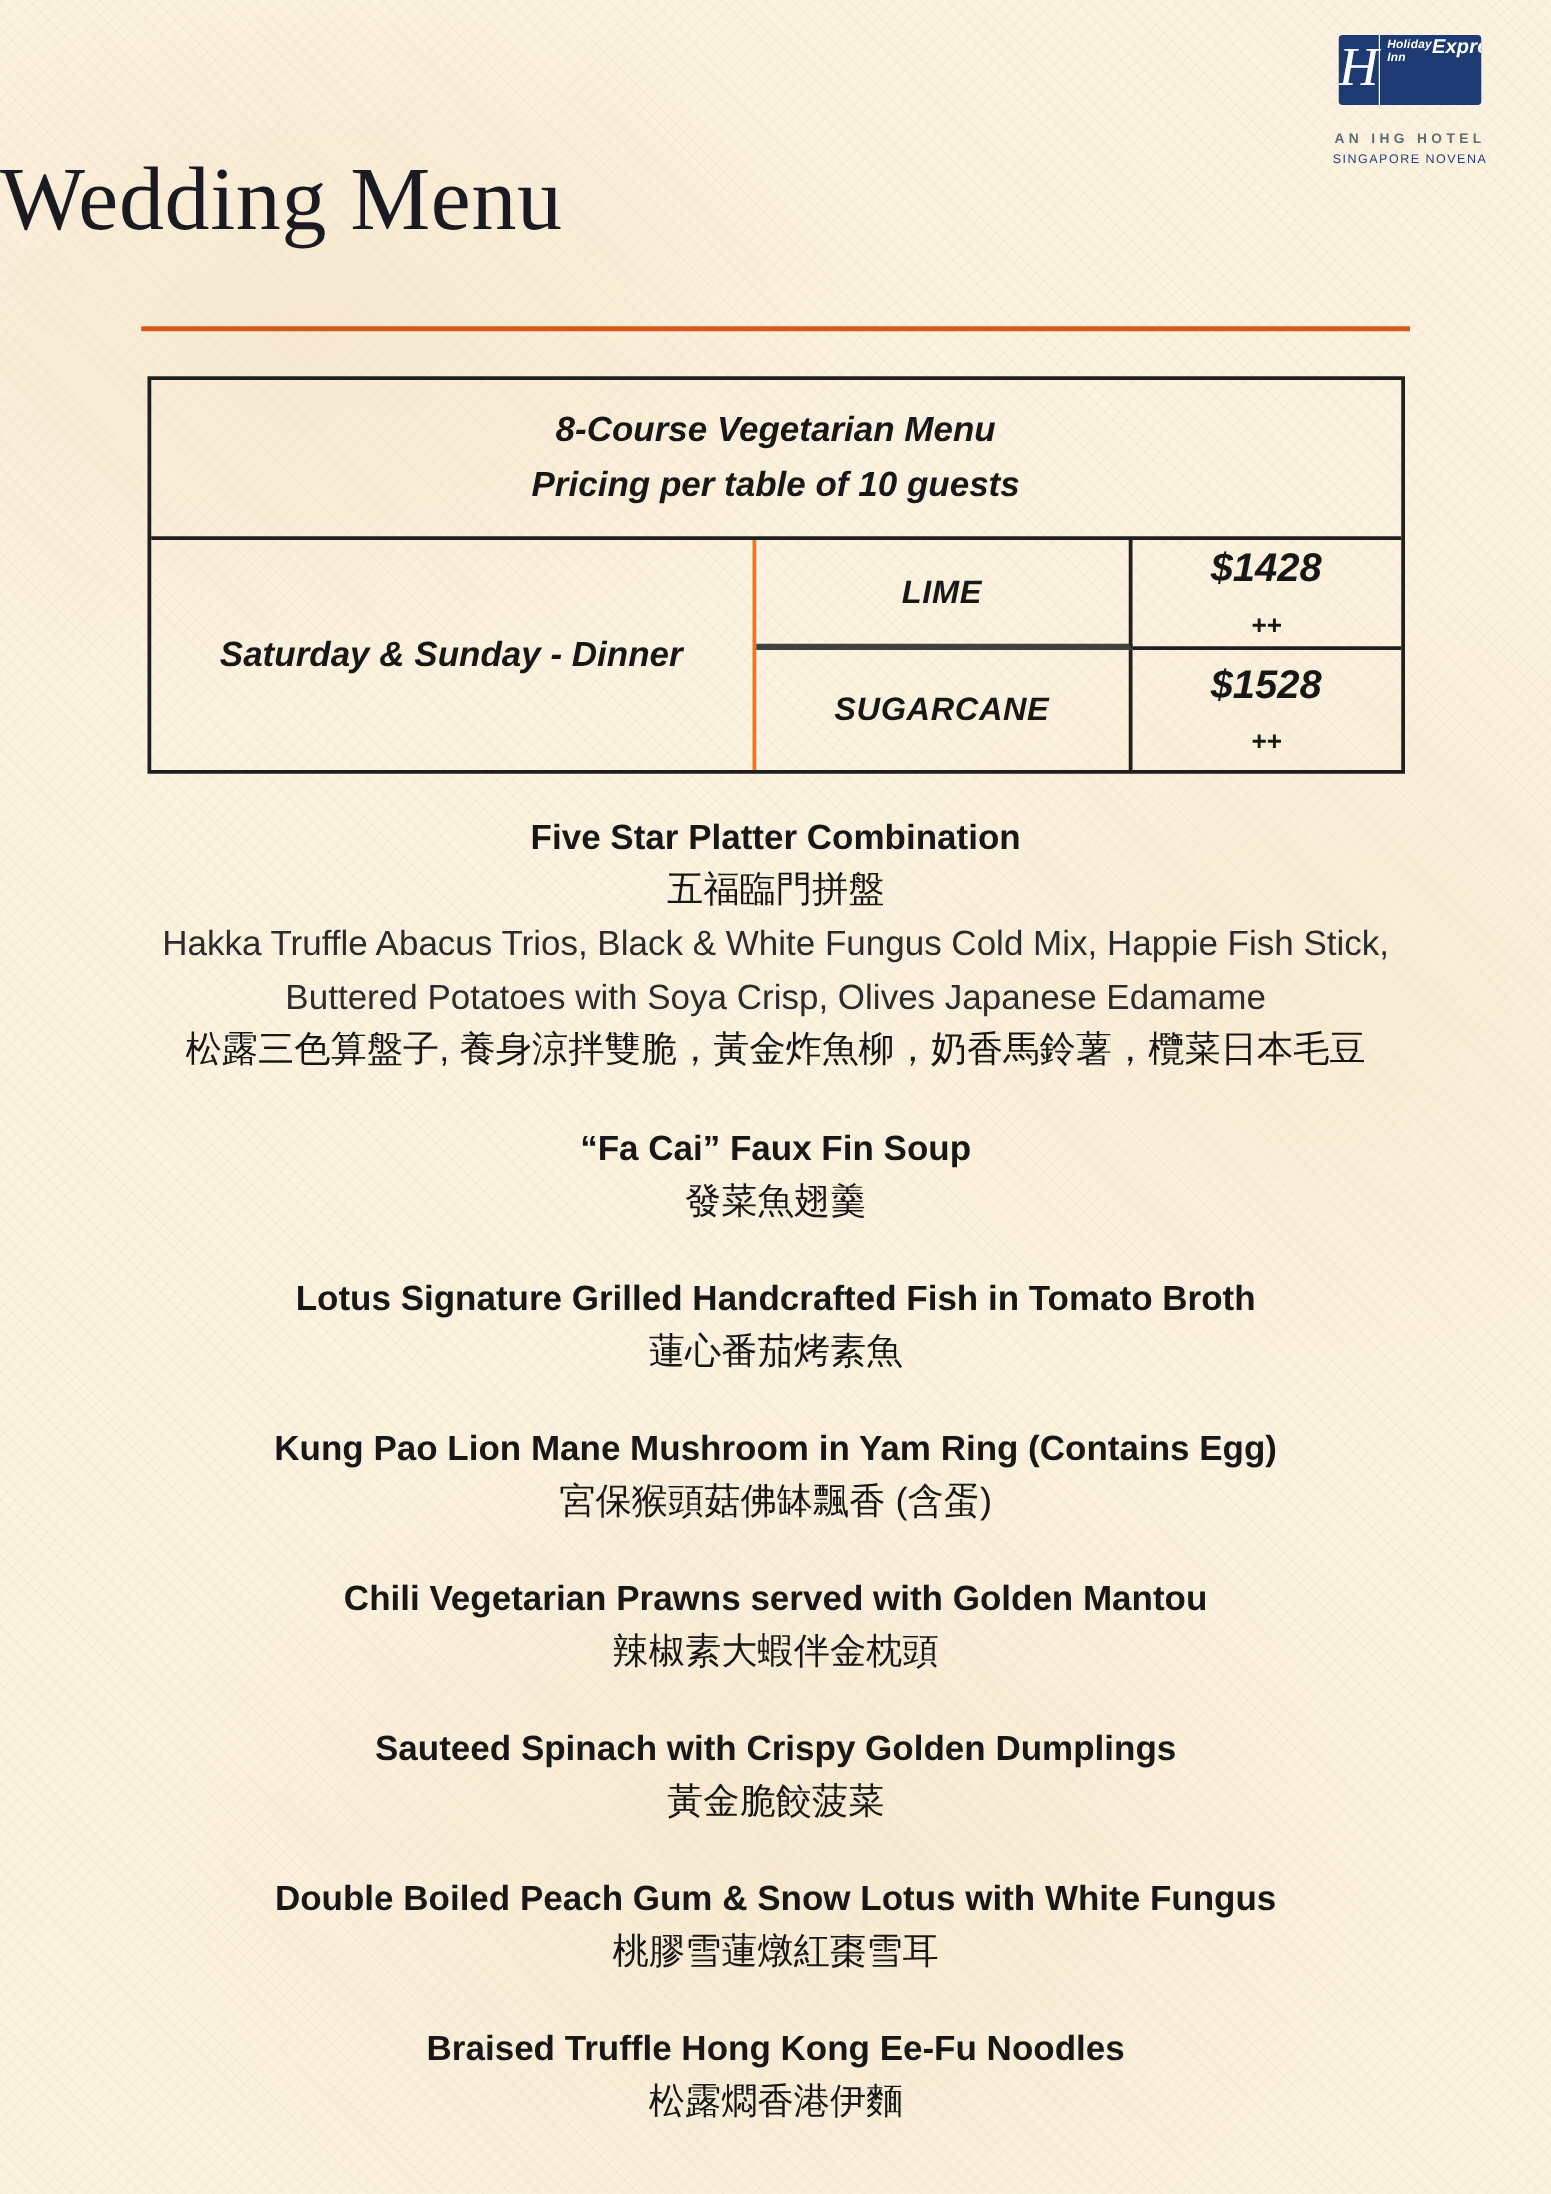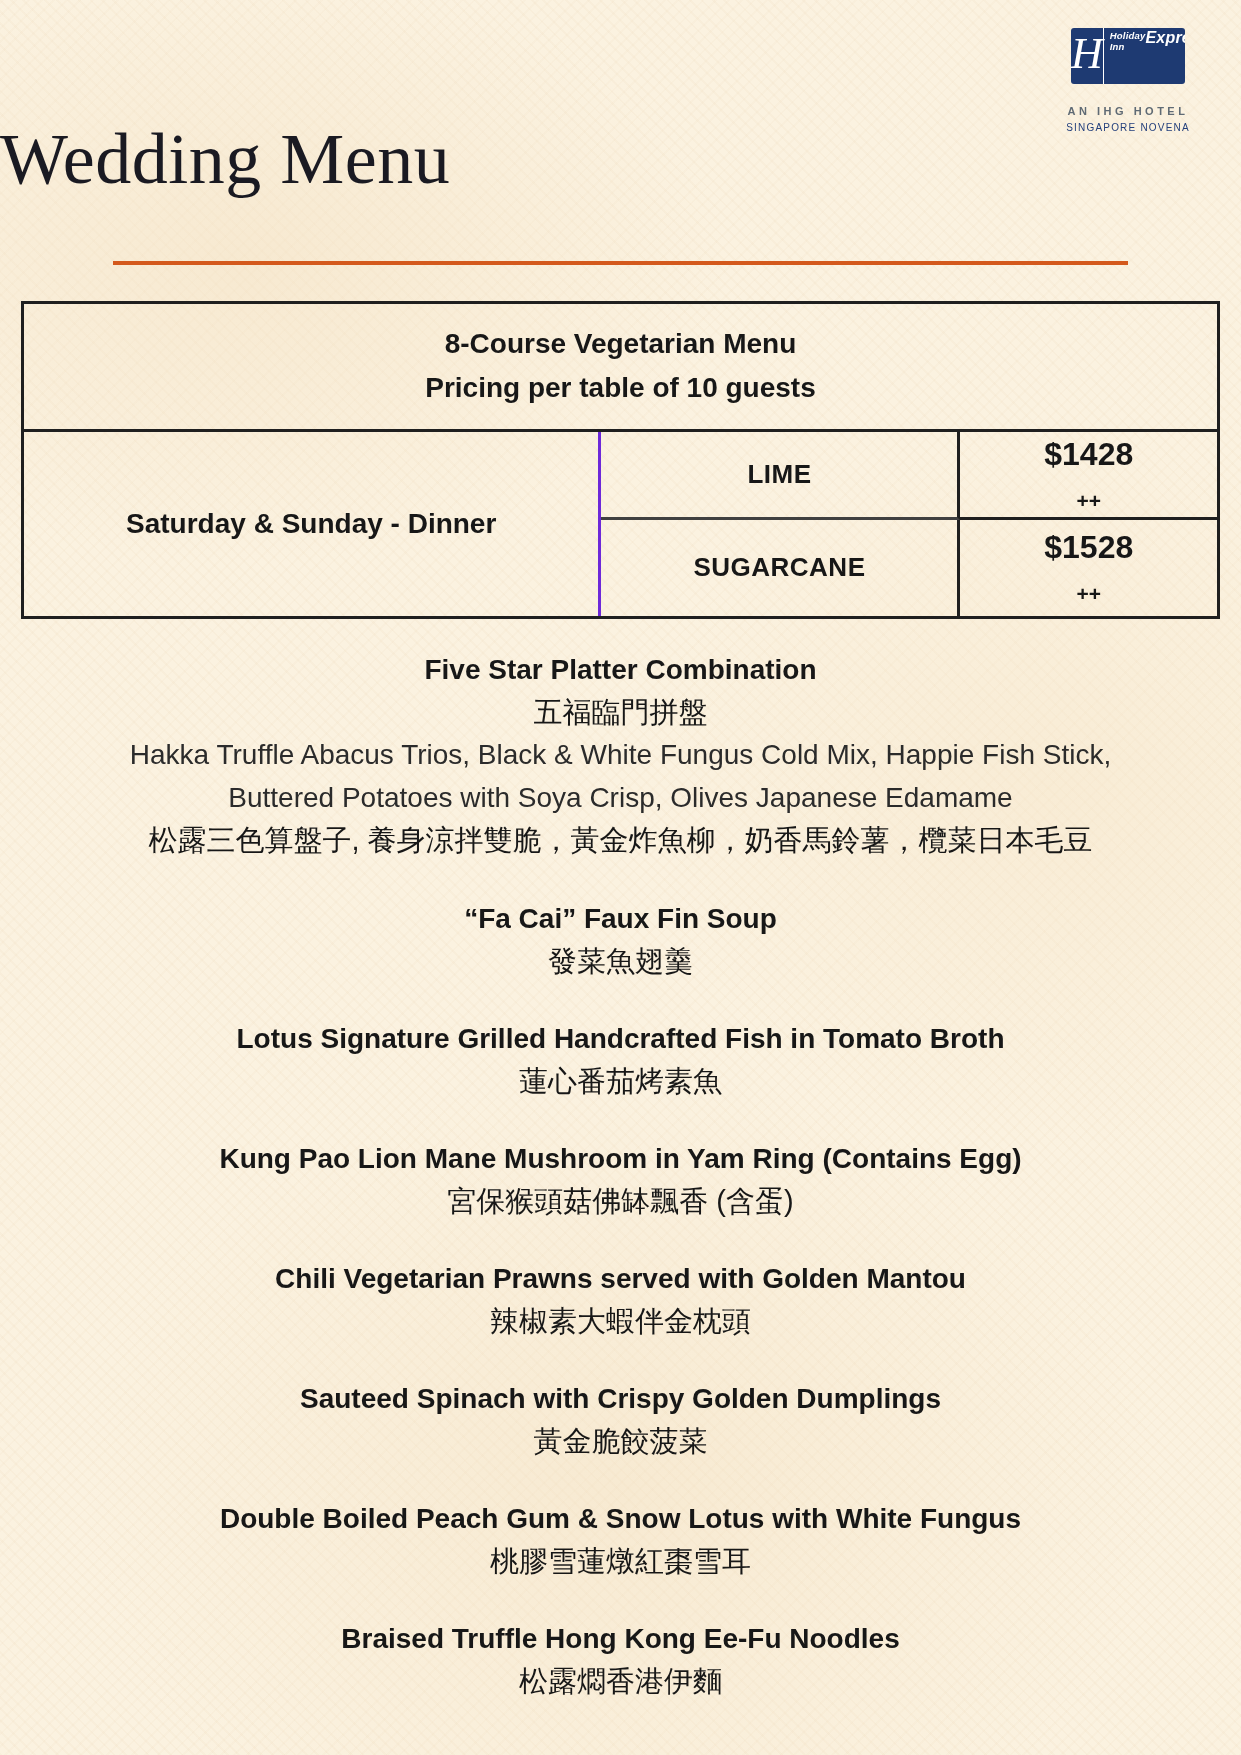--- a/index.html
+++ b/index.html
@@ -39,35 +39,36 @@
   
   .page-title {
     padding-top:118px; text-align:left;
     font-family:"Liberation Serif","DejaVu Serif",serif;
     font-size:72px; line-height:1.15; color:#1a1a22; letter-spacing:0.5px;
   }
   .divider { width:1015px; height:4px; margin:60px auto 0; background:#d4591c; }
 
   
   .ptable {
-    width:1199px; margin:36px auto 0;
+    width:1006px; margin:36px auto 0;
     display:grid;
     grid-template-columns:48.4% 30.1% 21.5%;
     grid-template-rows:128px 88px 96px;
     grid-template-areas:
       "hdr hdr hdr"
       "day opt1 price1"
       "day opt2 price2";
     border:3px solid #1f1f1f;
     font-weight:bold;
+    font-style:italic;
   }
   .ptable > div { display:flex; flex-direction:column; align-items:center; justify-content:center; text-align:center; }
   .pt-header { grid-area:hdr; border-bottom:3px solid #1f1f1f; font-size:28px; line-height:1.6; }
-  .pt-day    { grid-area:day; border-right:3px solid #6d28d9; font-size:28px; }
-  .pt-opt1   { grid-area:opt1; border-right:3px solid #1f1f1f; border-bottom:3px solid #404040; font-size:26px; letter-spacing:0.5px; }
+  .pt-day    { grid-area:day; border-right:3px solid #f97316; font-size:28px; }
+  .pt-opt1   { grid-area:opt1; border-right:3px solid #1f1f1f; border-bottom:5px solid #404040; font-size:26px; letter-spacing:0.5px; }
   .pt-price1 { grid-area:price1; border-bottom:3px solid #1f1f1f; }
   .pt-opt2   { grid-area:opt2; border-right:3px solid #1f1f1f; font-size:26px; letter-spacing:0.5px; }
   .pt-price2 { grid-area:price2; }
   .pt-price1, .pt-price2 { font-size:32px; flex-direction:row; align-items:baseline;gap:16px; }
   .plus { font-size:21px; font-weight:bold; }
 
   
   .menu-list { margin-top:30px; text-align:center; }
   .course { margin-bottom:36px; }
   .course-title-en { font-size:28px; font-weight:bold; line-height:42px; }

